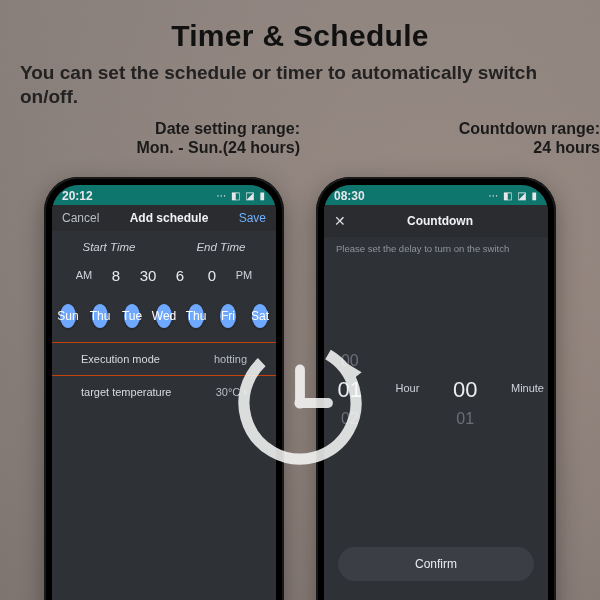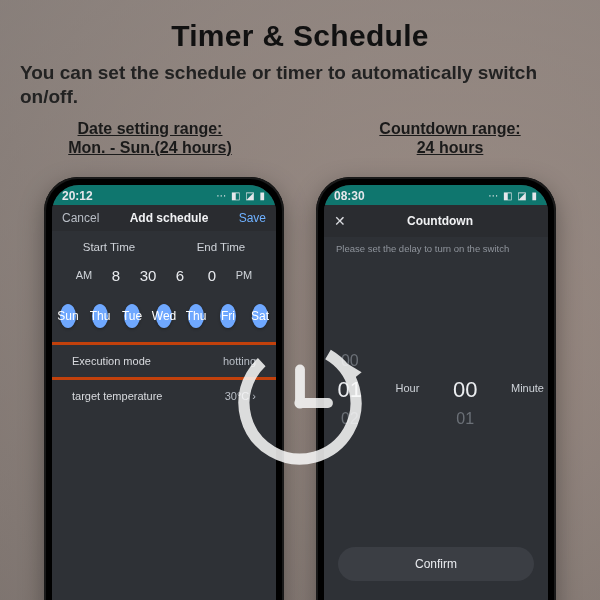--- a/index.html
+++ b/index.html
@@ -23,27 +23,26 @@
   .subtitle {
     font-size: 19px;
     font-weight: 600;
     color: #222;
     padding: 8px 20px 4px 20px;
     line-height: 1.25;
   }
   .captions { display: flex; margin-top: 6px; }
   .captions > div {
     flex: 1;
-    text-align: center;
+    text-align: right;
     font-size: 16px;
     font-weight: 600;
     color: #1a1a1a;
     white-space: pre-line;
     line-height: 1.2;
-    text-decoration: underline;
   }
 
   .phones { position: relative; height: 440px; }
 
   .phone {
     position: absolute;
     width: 240px;
     height: 480px;
     bottom: -60px;
     border-radius: 34px;
@@ -77,21 +76,21 @@
     padding: 6px 10px;
     font-size: 12px;
     background: #2a2c30;
   }
   .nav .center { font-weight: 600; color: #f1f2f4; }
   .nav .left-btn { color: #b9bec6; }
   .nav .right-btn { color: #6fb1ff; }
   .time-head {
     display: flex; justify-content: space-around;
     padding: 10px 0 4px;
-    font-size: 11.5px; color: #cfd3d9;
+    font-size: 11.5px; color: #cfd3d9; font-style: italic;
   }
   .picker {
     display: flex; justify-content: center; align-items: center;
     gap: 10px;
     padding: 10px 6px 14px;
     color: #e9ebef;
   }
   .picker .col { text-align: center; min-width: 22px; }
   .picker .ampm { font-size: 11px; color: #cfd3d9; }
   .picker .digit { font-size: 15px; font-weight: 500; }
@@ -101,22 +100,22 @@
   }
   .day {
     width: 16px; height: 24px; border-radius: 50%;
     background: #6fa8ff;
     color: #fff; font-size: 12px;
     display: flex; align-items: center; justify-content: center;
     box-shadow: 0 1px 3px rgba(0,0,0,.3);
   }
   .row {
     display: flex; justify-content: space-between;
-    padding: 10px 20px;
-    border-top: 3px solid #c2410c;
+    padding: 10px 29px;
+    border-top: 1px solid #c2410c;
     font-size: 11px; color: #d9dbdf;
   }
   .row .val { color: #b9bec6; }
 
   
   .nav2 {
     display: flex; align-items: center;
     padding: 8px 10px; gap: 8px;
     background: #2a2c30;
   }

